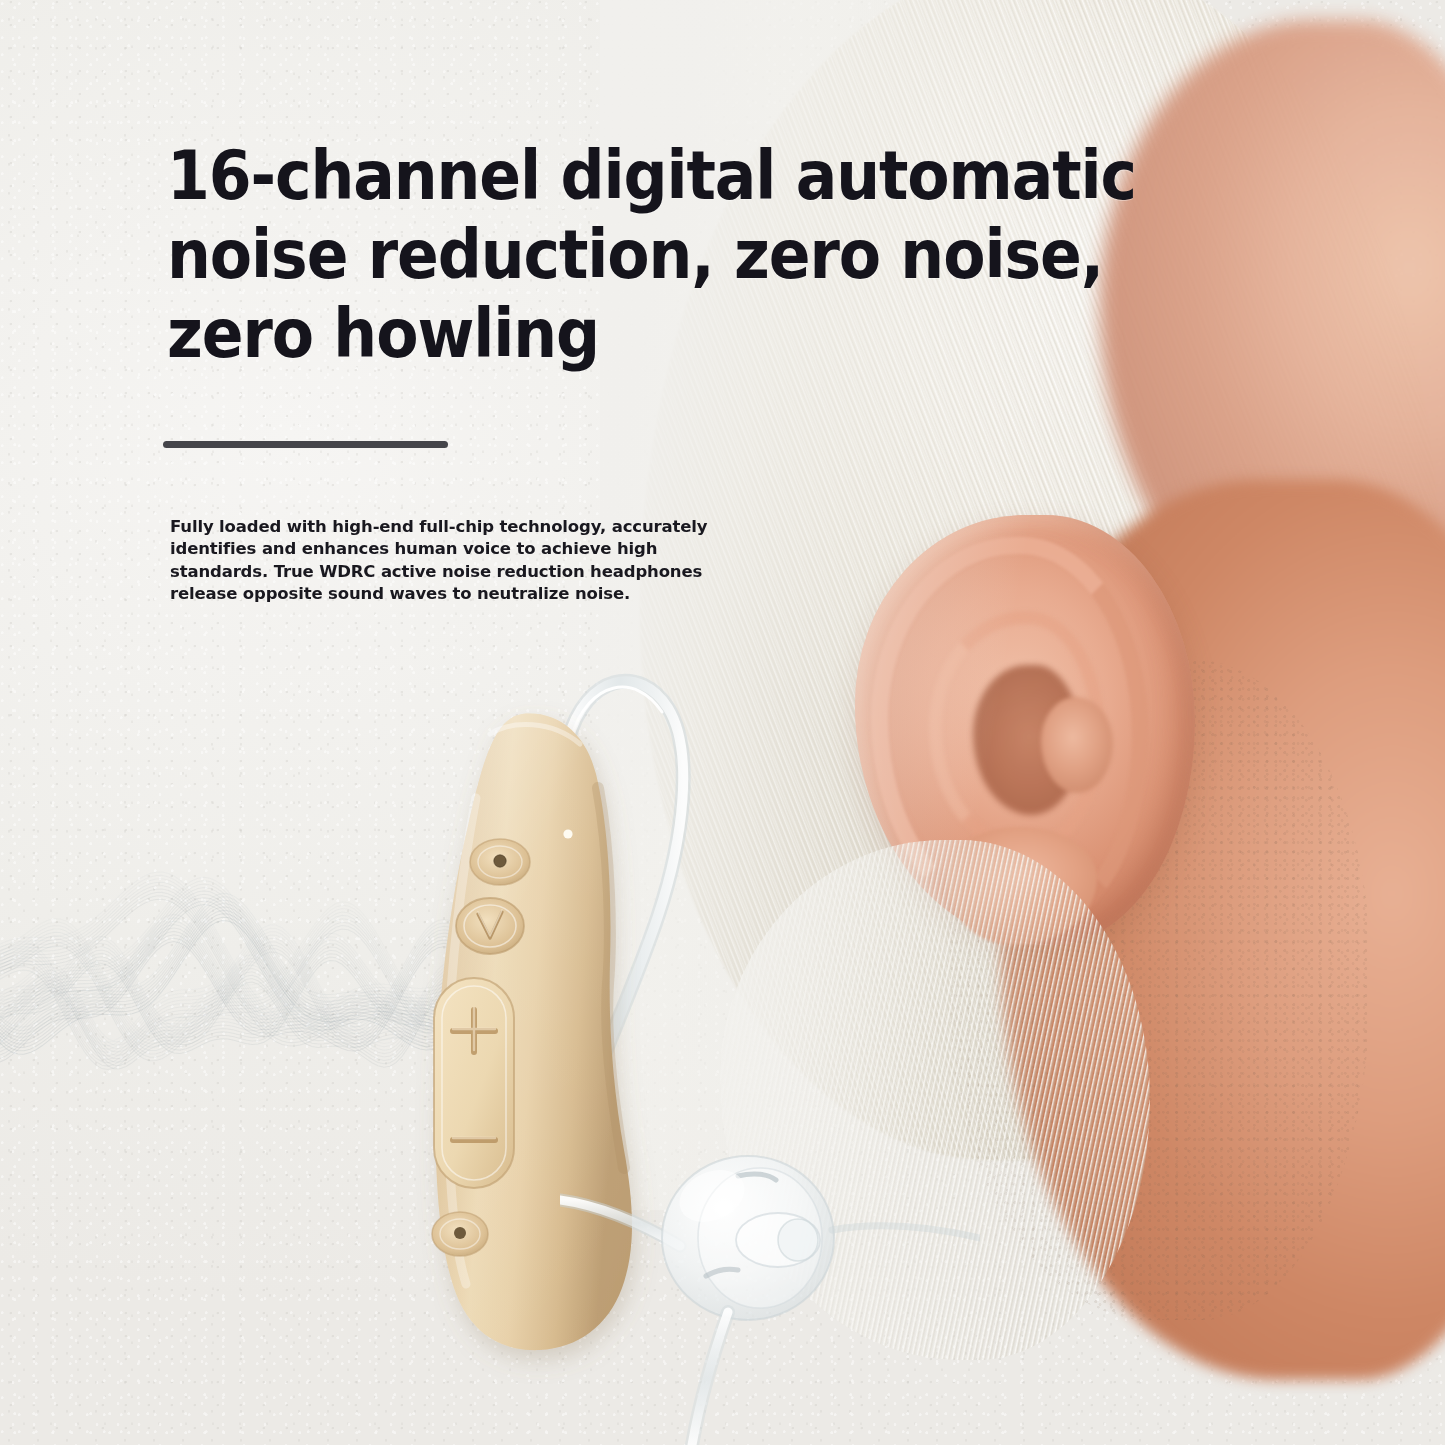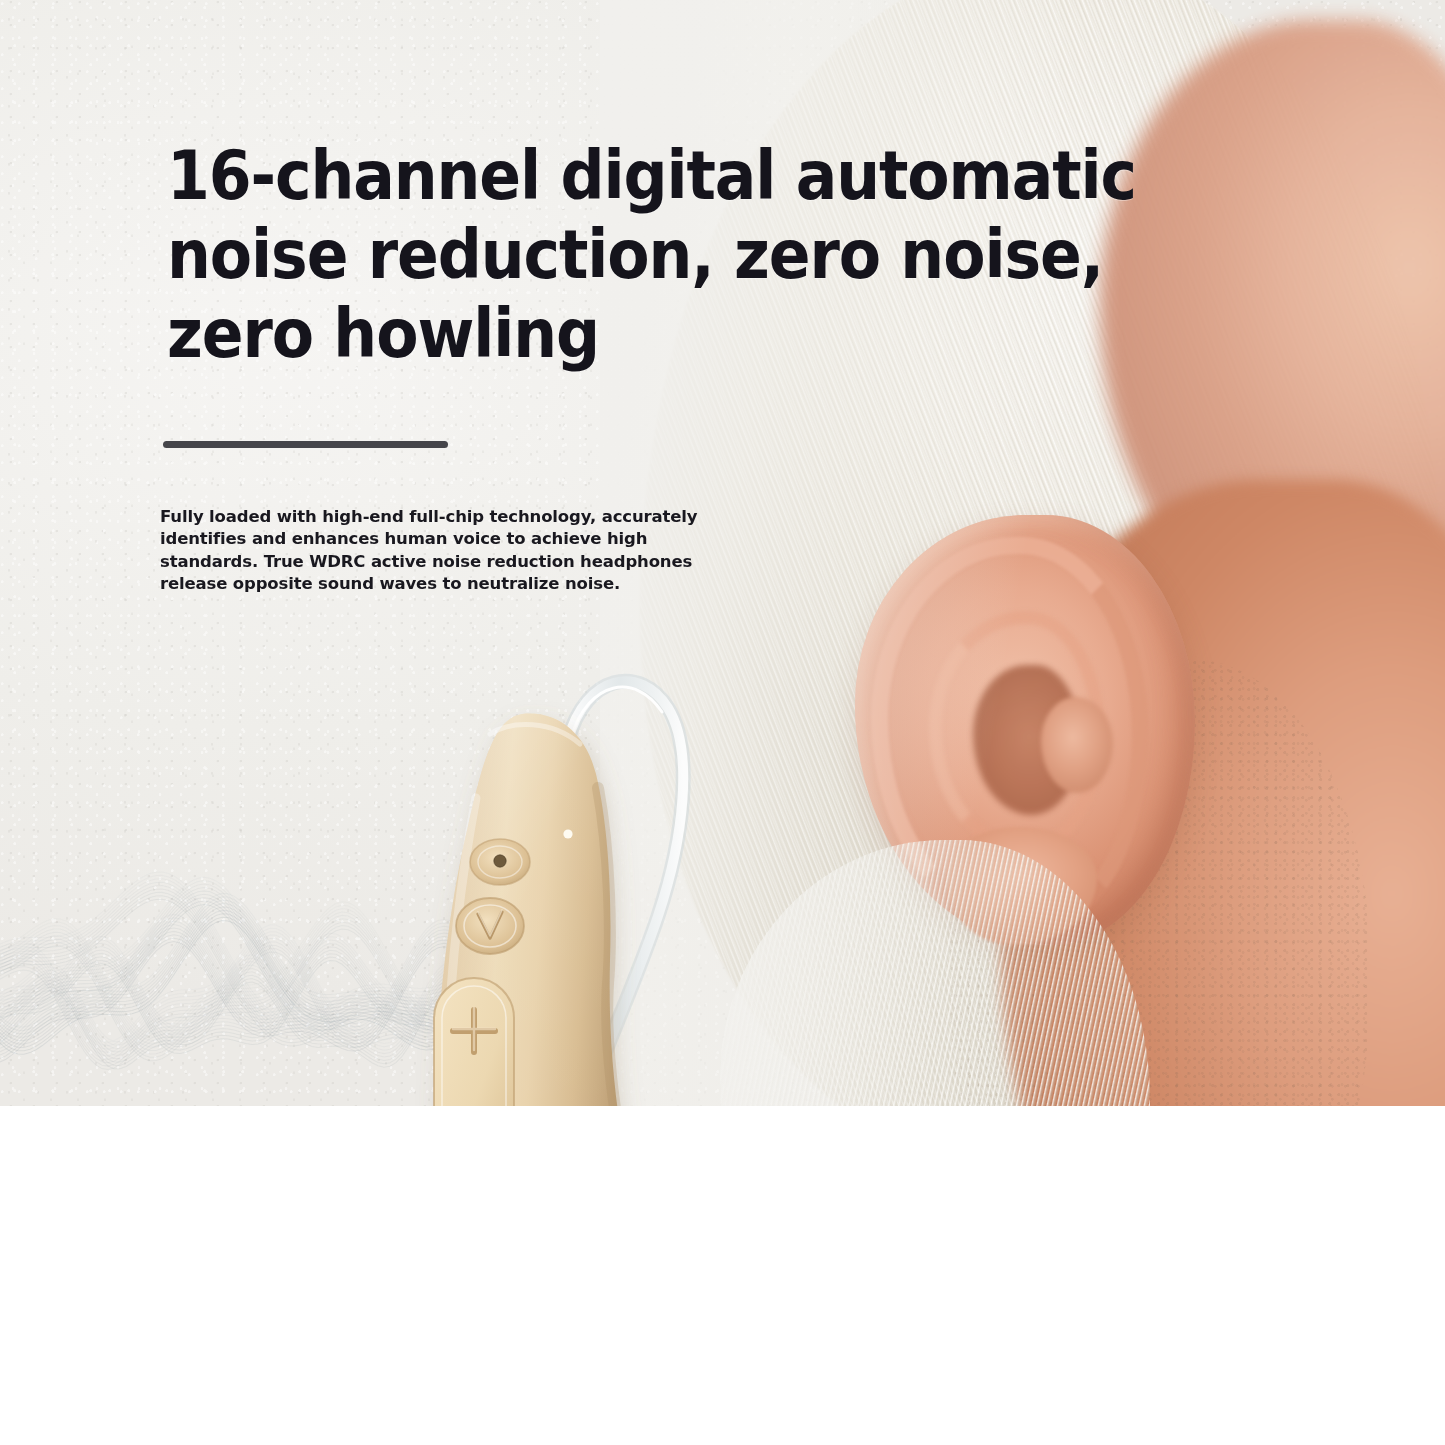--- a/index.html
+++ b/index.html
@@ -4,21 +4,21 @@
 <title>Hearing Aid Product Banner</title>
 <style>
   html, body {
     margin: 0;
     padding: 0;
     background: #ffffff;
   }
   #page {
     position: relative;
     width: 1445px;
-    height: 1106px;
+    height: 1445px;
     overflow: hidden;
     background: #f1f0ed;
     font-family: "Liberation Sans", sans-serif;
   }
 
   
   .bg-base {
     position: absolute;
     inset: 0;
     background:
@@ -264,21 +264,21 @@
     position: absolute;
     left: 163px; top: 441px;
     width: 285px; height: 7px;
     border-radius: 4px;
     background: #45454a;
   }
   .bodytext {
     position: absolute;
     left: 160px; top: 506px;
     width: 545px;
-    margin: 0;
+    margin: 10px;
     font-family: "DejaVu Sans", "Liberation Sans", sans-serif;
     font-weight: 700;
     font-size: 16.5px;
     line-height: 22.4px;
     letter-spacing: -.15px;
     color: #19181f;
   }
 </style>
 </head>
 <body>

